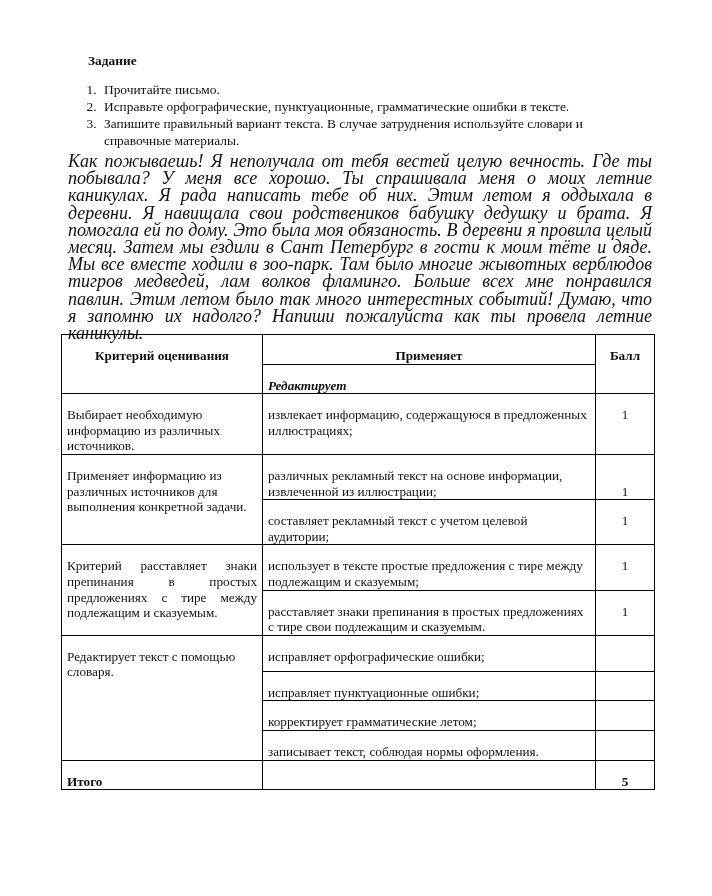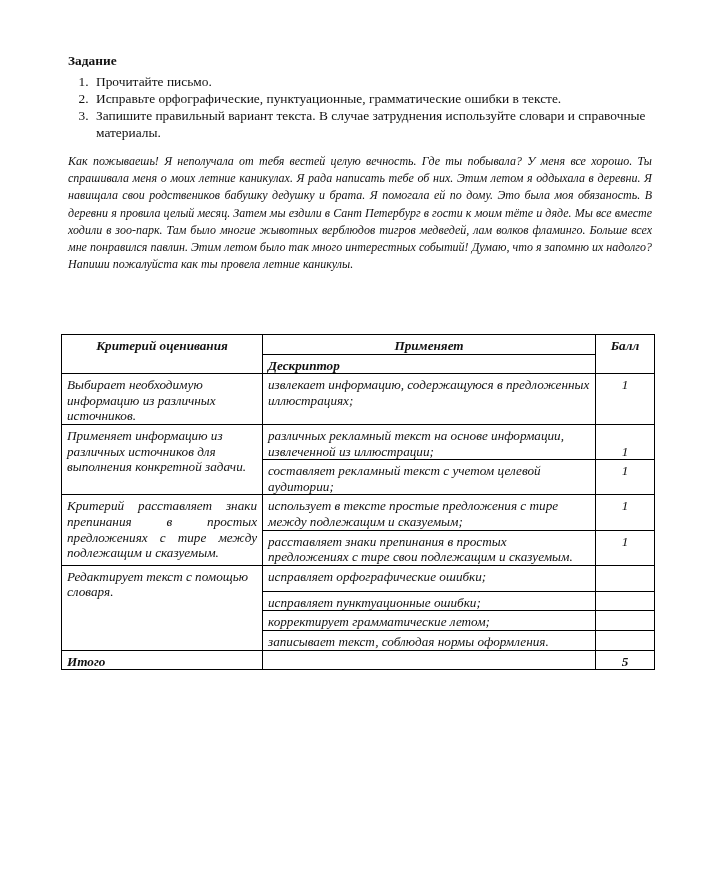--- a/index.html
+++ b/index.html
@@ -1,33 +1,33 @@
 <!DOCTYPE html>
 <html><head>
   <meta charset="utf-8">
   <style>
     html, body { margin: 0; padding: 0; background: #ffffff; }
     body {
       width: 712px; height: 896px; position: relative; overflow: hidden;
       font-family: "Liberation Serif", serif; color: #111;
     }
     .task { position: absolute; left: 68px; top: 52px; width: 590px; font-size: 13.4px; line-height: 17px; }
-    .task-title { font-weight: bold; }
-    .task ol { margin: 4px; padding-left: 20px; }
+    .task-title { font-weight: bold; margin-left: 20px; }
+    .task ol { margin: 12px; padding-left: 20px; }
     .task li { padding-left: 4px; }
     .letter {
       position: absolute; left: 68px; top: 153px; width: 584px;
-      font-style: italic; font-size: 12px; line-height: 17.2px; text-align: justify;
+      font-style: italic; font-size: 18px; line-height: 17.2px; text-align: justify;
     }
     table.rubric {
       position: absolute; left: 61px; top: 334px; width: 594px;
       border-collapse: collapse; font-size: 13.2px; line-height: 15.6px;
     }
     table.rubric td, table.rubric th {
-      border: 1px solid #000; vertical-align: top; padding: 3px 5px 0 5px; font-style: italic;
+      border: 1px solid #000; vertical-align: top; padding: 13px 5px 0 5px;
     }
     table.rubric th { font-weight: bold; text-align: center; }
     th.crit-h { text-align: left; width: 190px; }
     th.score-h { width: 48px; }
     td.sub-h { font-weight: bold; font-style: italic; text-align: left; }
     td.score { text-align: center; }
     td.score.bottom { vertical-align: bottom; }
     td.crit.justify { text-align: justify; }
     tr.total td { font-weight: bold; margin-top: 28px; }
     td.desc-tall { height: 18px; }
@@ -47,21 +47,21 @@
 <div class="letter">Как пожываешь! Я неполучала от тебя вестей целую вечность. Где ты побывала? У меня все хорошо. Ты спрашивала меня о моих летние каникулах. Я рада написать тебе об них. Этим летом я оддыхала в деревни. Я навищала свои родствеников бабушку дедушку и брата. Я помогала ей по дому. Это была моя обязаность. В деревни я провила целый месяц. Затем мы ездили в Сант Петербург в гости к моим  тёте и дяде. Мы все вместе ходили в зоо-парк. Там было многие жывотных верблюдов тигров  медведей, лам волков фламинго. Больше всех мне понравился павлин. Этим летом было так много интерестных событий! Думаю, что я запомню их надолго? Напиши  пожалуйста  как ты провела летние каникулы.</div>
 
 <table class="rubric">
   <tbody>
       <tr>
     <th class="crit-h" rowspan="2">Критерий оценивания</th>
     <th>Применяет</th>
     <th class="score-h" rowspan="2">Балл</th>
   </tr>
   <tr>
-    <td class="sub-h">Дескриптор</td>
+    <td class="sub-h">Редактирует</td>
   </tr>
 
   <tr>
     <td class="crit">Выбирает необходимую информацию из различных источников.</td>
     <td>извлекает  информацию, содержащуюся в предложенных иллюстрациях;</td>
     <td class="score">1</td>
   </tr>
 
   <tr>
     <td class="crit" rowspan="2">Применяет информацию из различных источников для выполнения конкретной задачи.</td>

